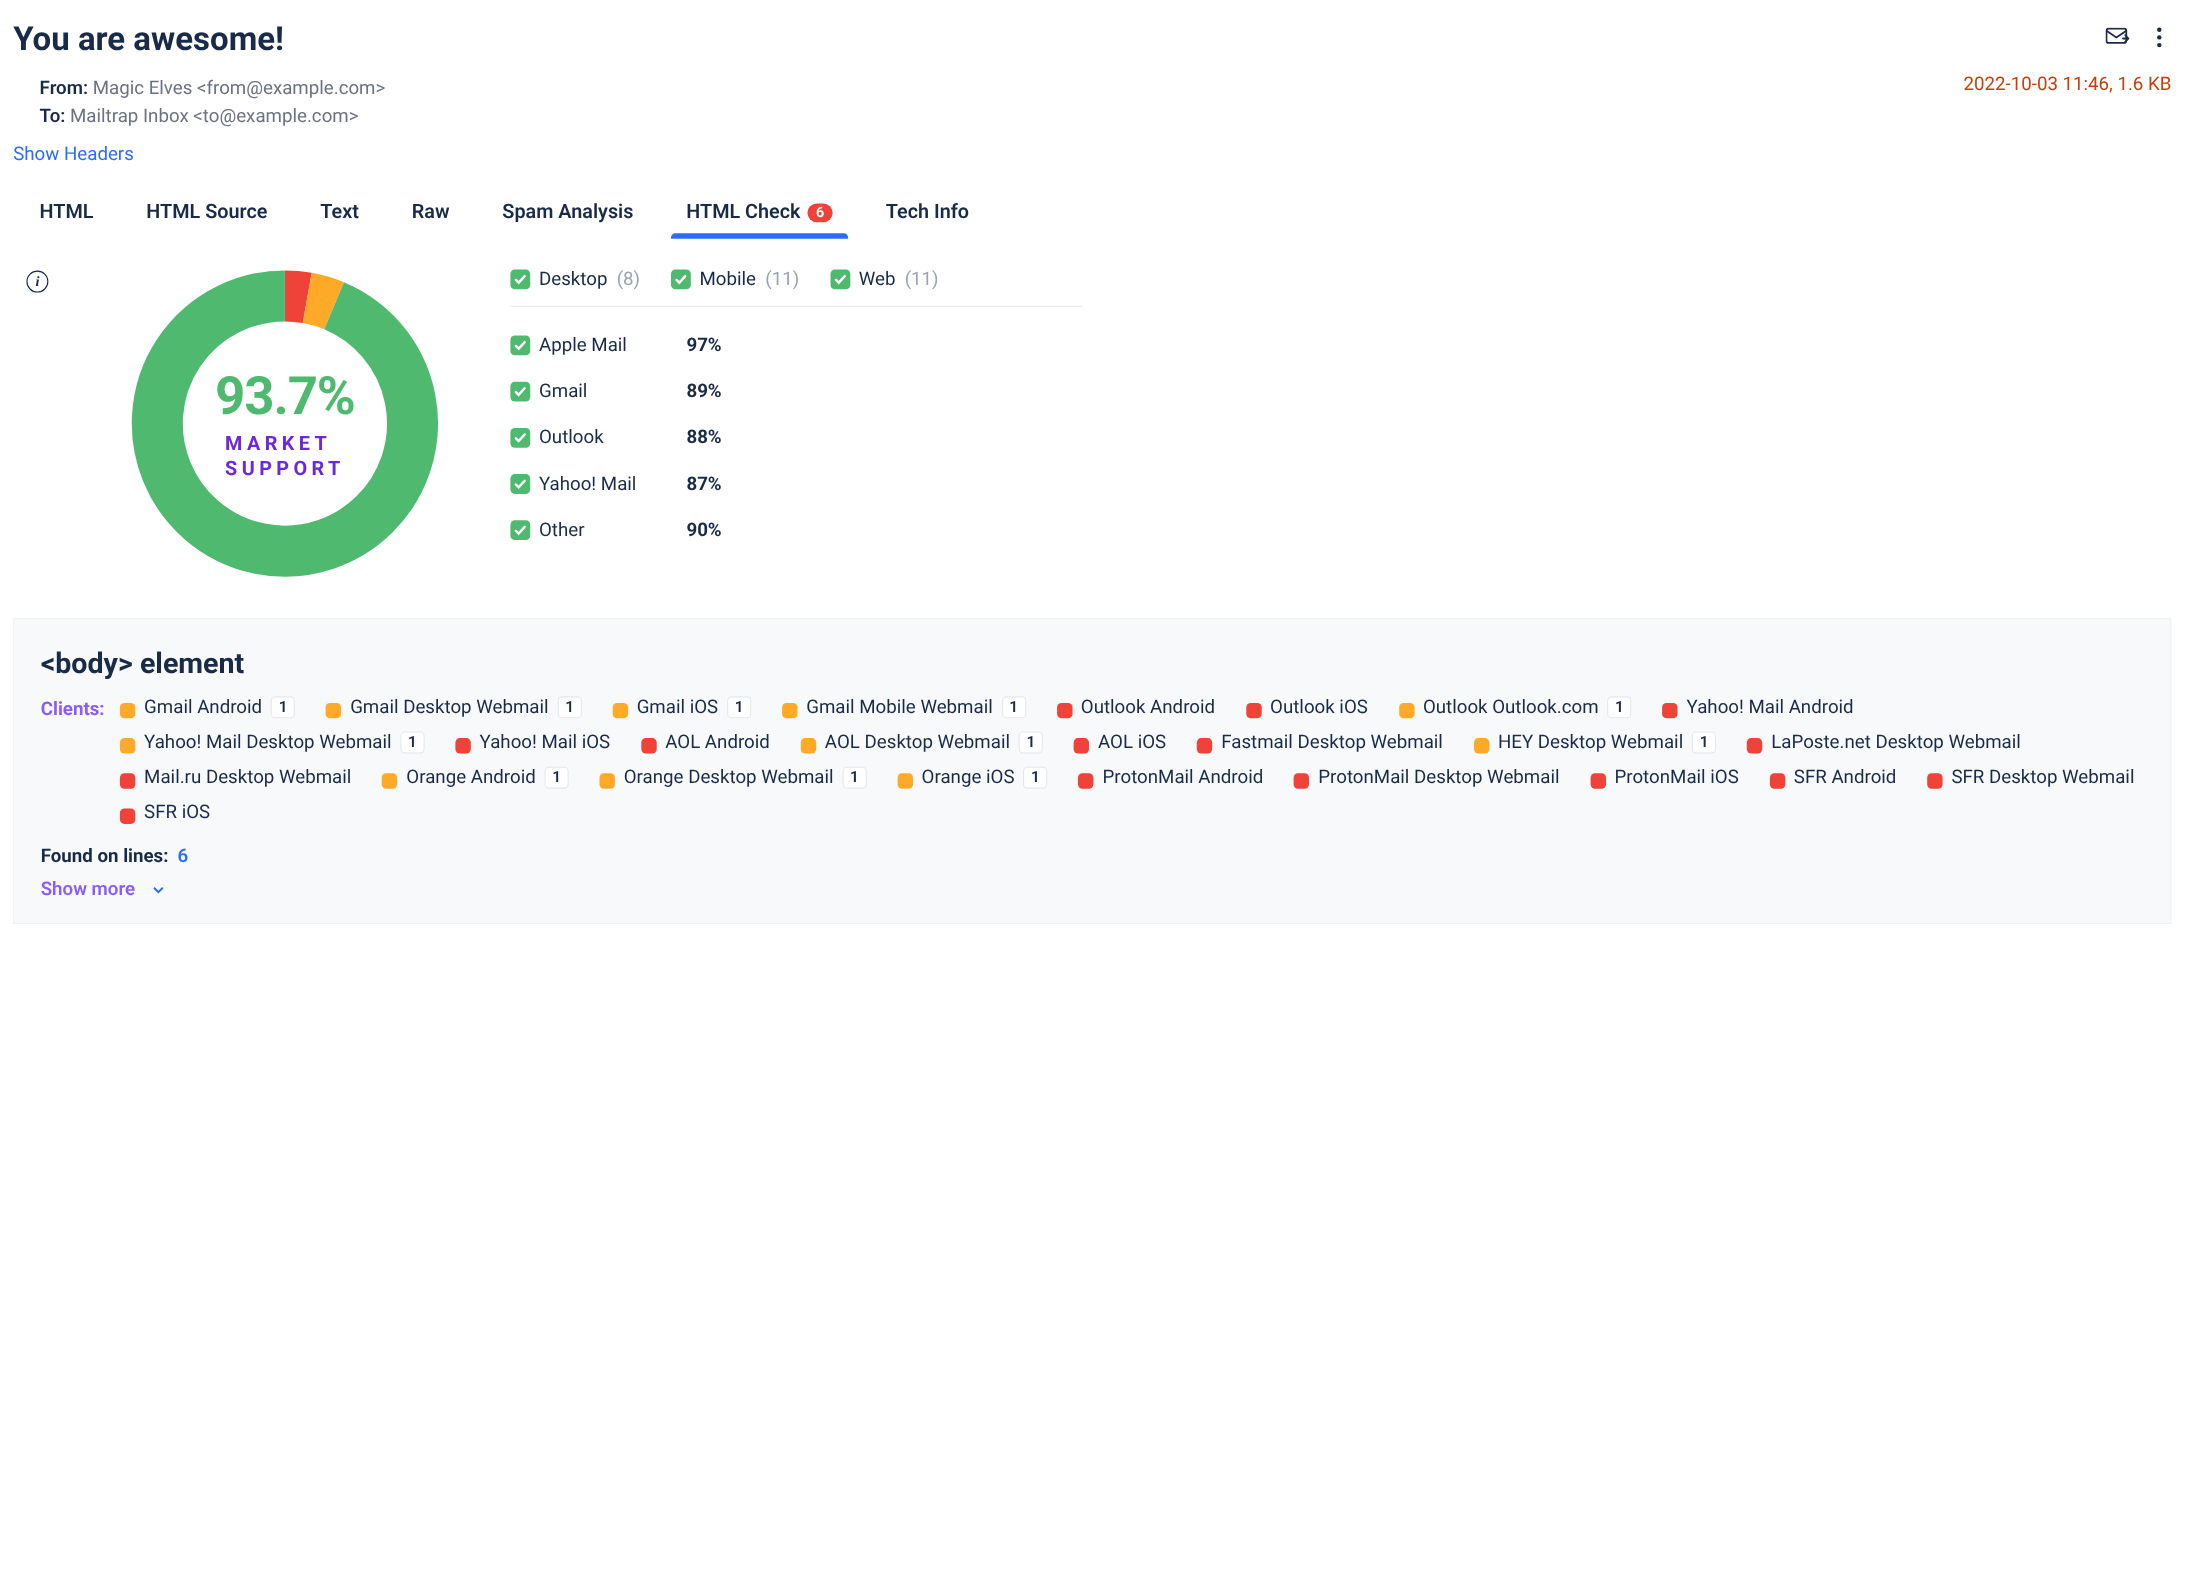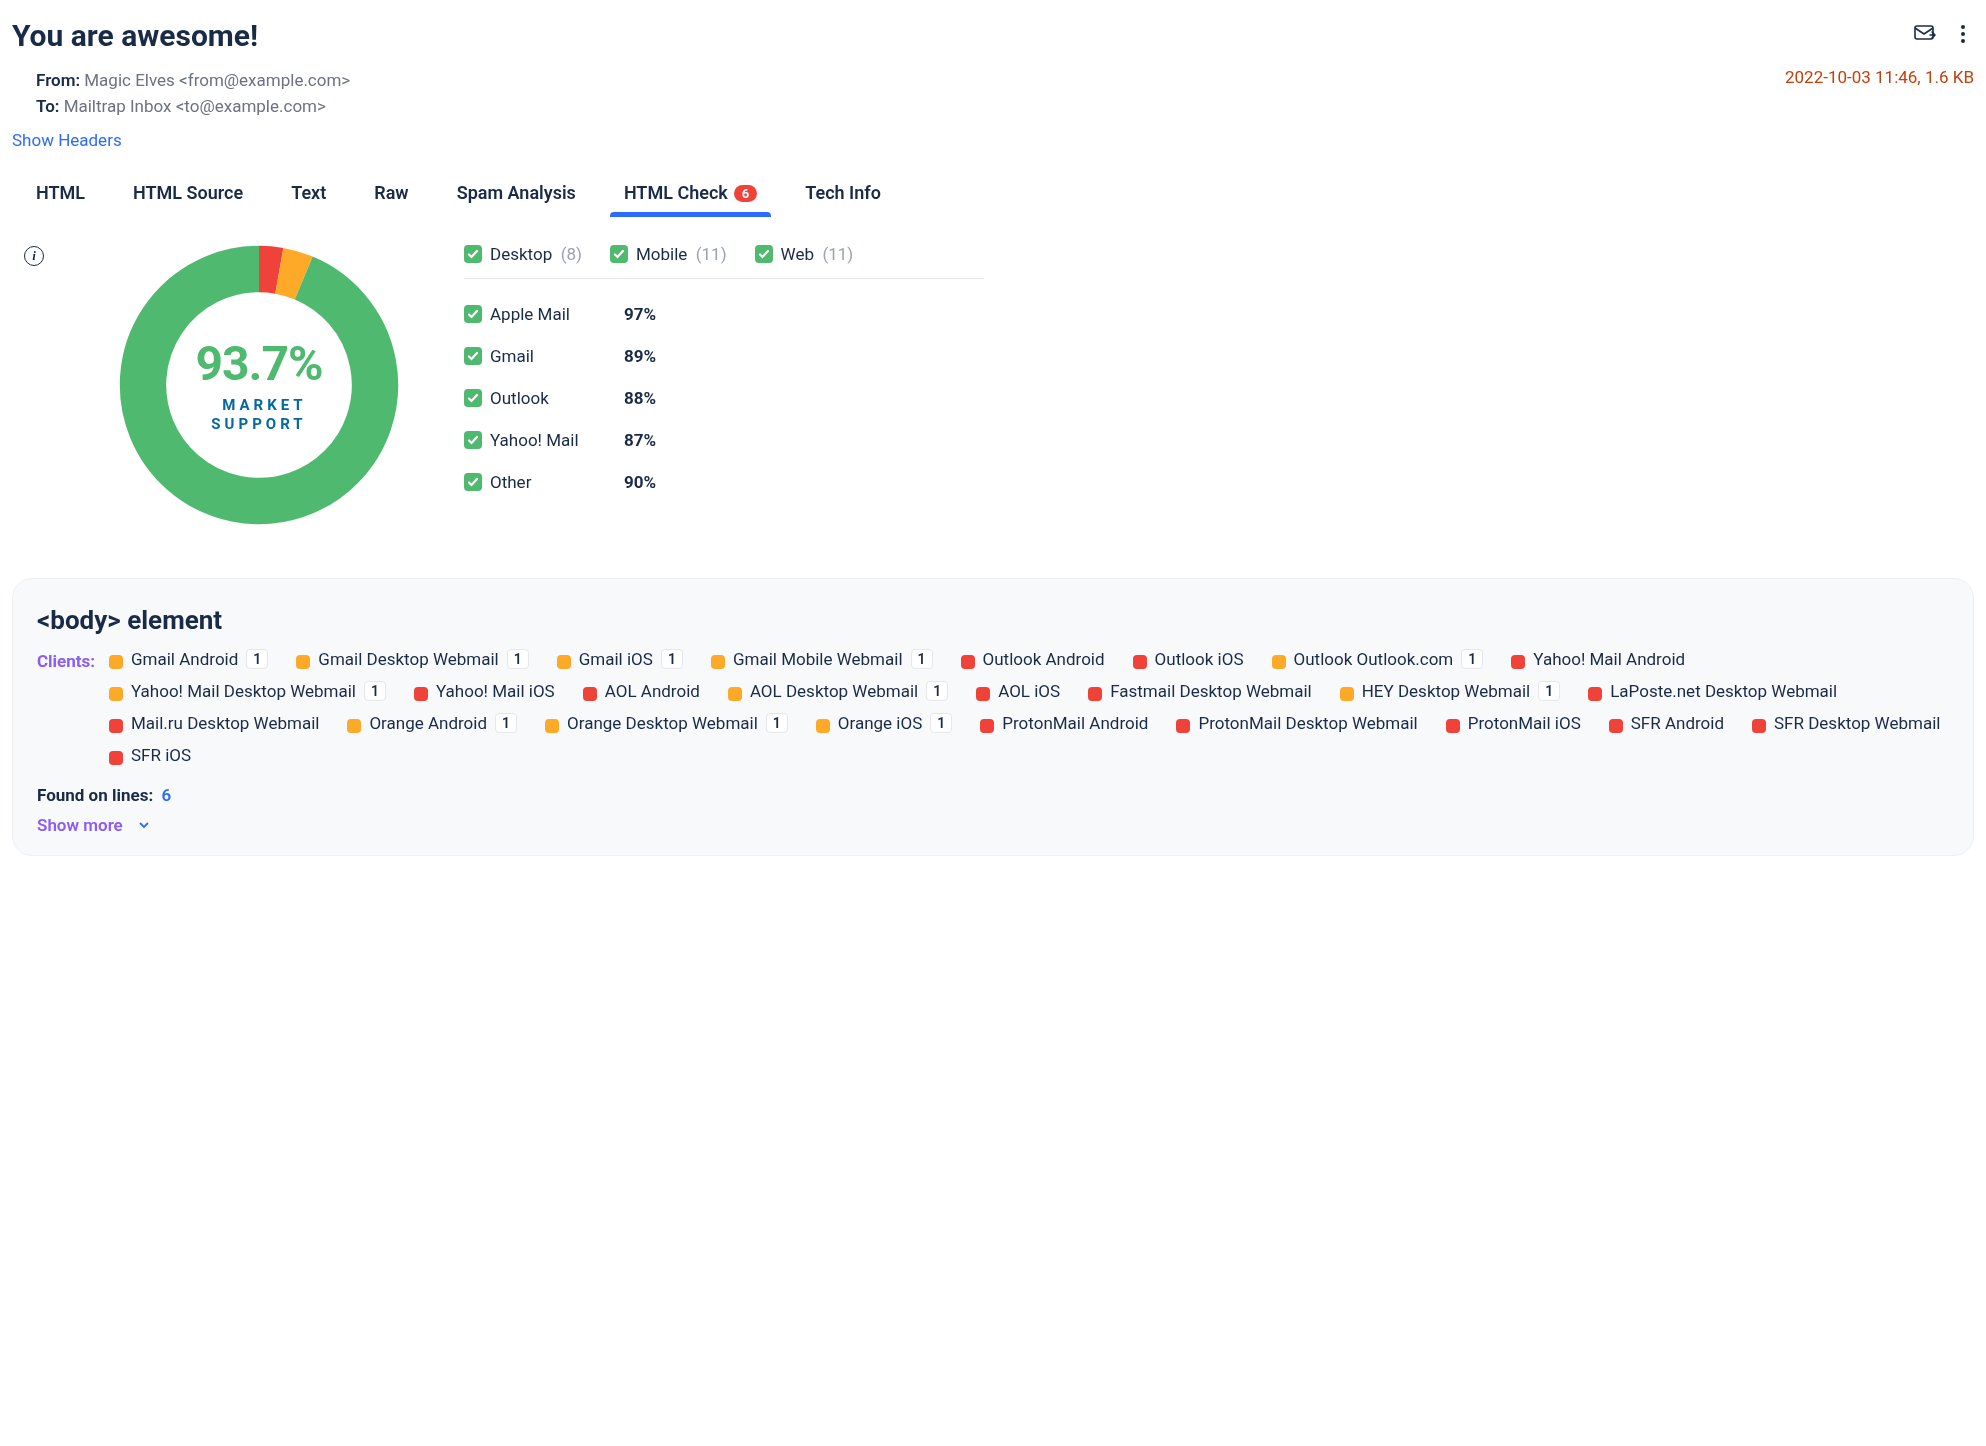--- a/index.html
+++ b/index.html
@@ -29,38 +29,38 @@
   .tab-badge {
     display: inline-block; background: #ef4239; color: #fff; font-size: 13px; font-weight: 700;
     border-radius: 10px; padding: 1px 8px; margin-left: 6px; vertical-align: 1px;
   }
   .check-panel { display: flex; gap: 60px; margin-top: 22px; padding-left: 12px;}
   .info-col { padding-top: 6px; }
   .info-icon { width: 20px; height: 20px; border: 1.6px solid #1a2b47; border-radius: 50%; display:flex; align-items:center; justify-content:center; font-size:13px; font-weight:700; font-family: Georgia, serif; font-style: italic;}
   .donut-wrap { width: 290px; height: 290px; position: relative; margin-left: 10px;}
   .donut-center { position:absolute; inset:0; display:flex; flex-direction:column; align-items:center; justify-content:center; }
   .donut-pct { font-size: 48px; font-weight: 700; color: #4fba6f; letter-spacing: -1px;}
-  .donut-lbl { font-size: 15px; font-weight: 700; color:#0369a1; letter-spacing: 4px; line-height:1.3; text-align:right; margin-top:4px;}
+  .donut-lbl { font-size: 18px; font-weight: 700; color:#6d28d9; letter-spacing: 4px; line-height:1.3; text-align:left; margin-top:4px;}
   .filters { flex: 1; max-width: 520px;}
   .platform-row { display:flex; gap: 28px; padding: 4px 0 14px 0; border-bottom: 1px solid #e5e7eb;}
   .chk { display:flex; align-items:center; gap:8px; cursor:pointer;}
   .chk-box {
     width: 18px; height: 18px; background:#4fba6f; border-radius:4px; display:flex; align-items:center; justify-content:center; color:#fff;
     flex-shrink:0;
   }
   .chk-box svg { width: 12px; height: 12px; }
   .chk-label { font-size: 17px; color:#1a2b47; }
   .chk-count { color:#9aa3b2; }
   .client-list { margin-top: 14px; }
   .client-row { display:flex; align-items:center; height: 42px; }
   .client-row .chk { width: 160px; }
   .client-pct { font-size: 17px; font-weight: 700; color:#1a2b47; }
 
   .issue-card {
-    margin-top: 48px; background:#f8f9fb; border:1px solid #eef0f3; border-radius:20px; padding: 26px 24px 20px 24px;
+    margin-top: 32px; background:#f8f9fb; border:1px solid #eef0f3; border-radius:0; padding: 26px 24px 20px 24px;
   }
   .issue-title { font-size: 26px; font-weight:700; color:#1a2b47; margin-bottom: 16px;}
   .clients-label { font-size:17px; font-weight:700; color:#8b5cf6; display:inline-block; width: 72px; vertical-align: top;}
   .clients-wrap { display:flex; flex-wrap:wrap; column-gap: 28px; row-gap: 12px; margin-left: 72px; margin-top:-22px;}
   .client-chip { display:flex; align-items:flex-end; gap:8px; font-size:17px; color:#1a2b47;}
   .dot { width:14px; height:14px; border-radius:4px; flex-shrink:0;}
   .dot.warn { background:#ffa928; }
   .dot.err  { background:#ef4239; }
   .count-badge { background:#fff; border:1px solid #e5e7eb; border-radius:4px; padding:0 6px; font-size:14px; color:#1a2b47; font-weight:600; line-height:18px;}
   .found-lines { margin-top: 20px; font-size:17px; }

